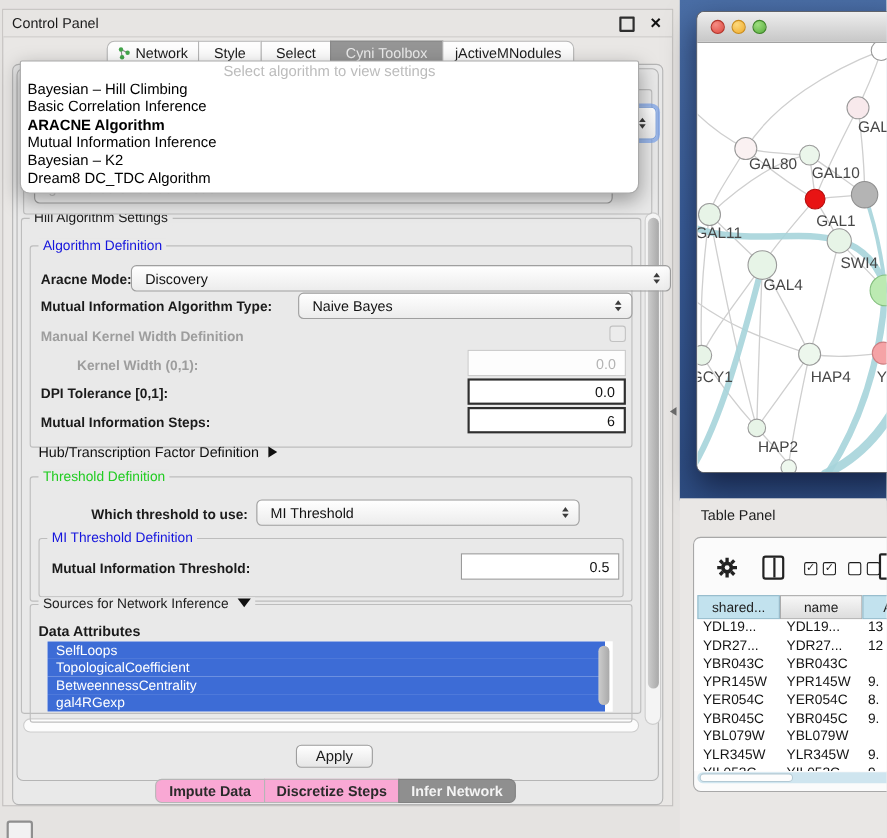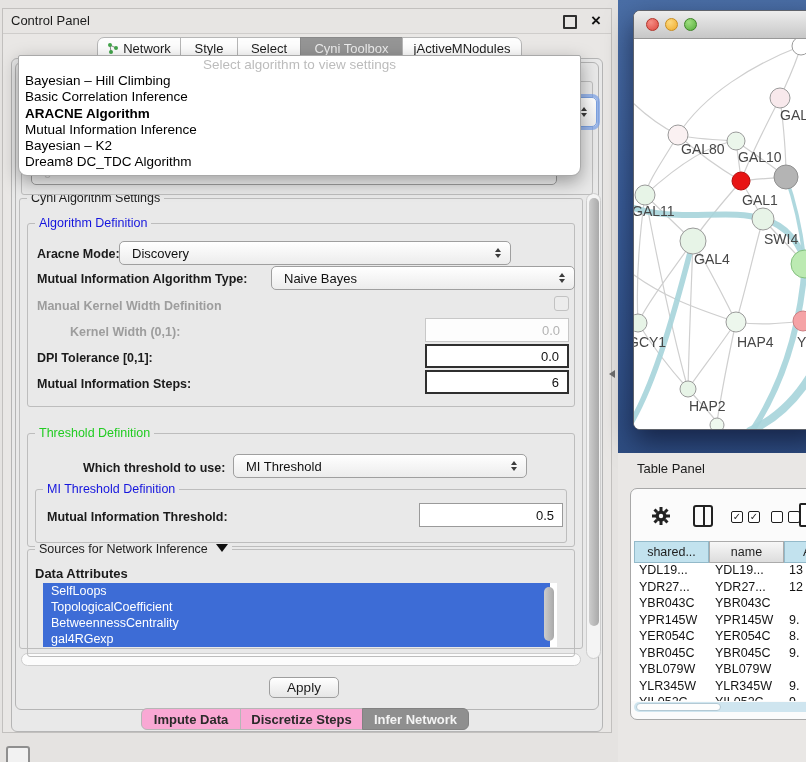--- a/index.html
+++ b/index.html
@@ -128,27 +128,27 @@
     <div class="dd-item">Bayesian – K2</div>
     <div class="dd-item">Dream8 DC_TDC Algorithm</div>
   </div>
 
   <div class="vtrack" style="left:583px;top:184px;width:15px;height:466px;">
     <div class="vthumb" style="left:2px;top:4px;width:10px;height:428px;"></div>
   </div>
   <div class="vtrack" style="left:18px;top:644px;width:560px;height:13px;border-radius:7px;background:#fcfcfc"></div>
 
   <div class="groupbox" style="left:16px;top:189px;width:564px;height:451px;"></div>
-  <div class="grouplabel" style="left:24px;top:183px;color:#1d1d1d">Cyni Algorithm Settings</div>
+  <div class="grouplabel" style="left:24px;top:183px;color:#1d1d1d">Hill Algorithm Settings</div>
 
   <div class="groupbox" style="left:24px;top:214px;width:548px;height:184px;"></div>
   <div class="grouplabel" style="left:32px;top:208px;color:#1515dd">Algorithm Definition</div>
 
   <div class="formlabel" style="left:34px;top:238px;">Aracne Mode:</div>
-  <div class="combo" style="left:116px;top:232px;width:392px;height:24px;">
+  <div class="combo" style="left:116px;top:232px;width:491px;height:24px;">
     <span>Discovery</span>
     <div class="stepper">
         <div class="tri-up"></div>
         <div class="tri-dn"></div>
       </div>
   </div>
 
   <div class="formlabel" style="left:34px;top:263px;">Mutual Information Algorithm Type:</div>
   <div class="combo" style="left:268px;top:257px;width:304px;height:24px;">
     <span>Naive Bayes</span>
@@ -163,20 +163,23 @@
 
   <div class="formlabel dim" style="left:34px;top:316px;padding-left:33px;">Kernel Width (0,1):</div>
   <input class="tfield off" style="left: 422px; top: 309px; width: 144px; height: 24px;" value="0.0">
 
   <div class="formlabel" style="left:34px;top:342px;">DPI Tolerance [0,1]:</div>
   <input class="tfield strong" style="left: 422px; top: 335px; width: 144px; height: 24px;" value="0.0">
 
   <div class="formlabel" style="left:34px;top:368px;">Mutual Information Steps:</div>
   <input class="tfield strong" style="left: 422px; top: 361px; width: 144px; height: 24px;" value="6">
 
+  <div style="position:absolute;left:32px;top:394px;font-size:13px;color:#101010">
+    <span>Hub/Transcription Factor Definition</span><span class="tri-right"></span>
+  </div>
 
   <div class="groupbox" style="left:24px;top:424px;width:548px;height:114px;"></div>
   <div class="grouplabel" style="left:32px;top:418px;color:#22cc22">Threshold Definition</div>
 
   <div class="formlabel" style="left:80px;top:452px;text-align:right;">Which threshold to use:</div>
   <div class="combo" style="left:230px;top:445px;width:294px;height:24px;">
     <span>MI Threshold</span>
     <div class="stepper">
         <div class="tri-up"></div>
         <div class="tri-dn"></div>

